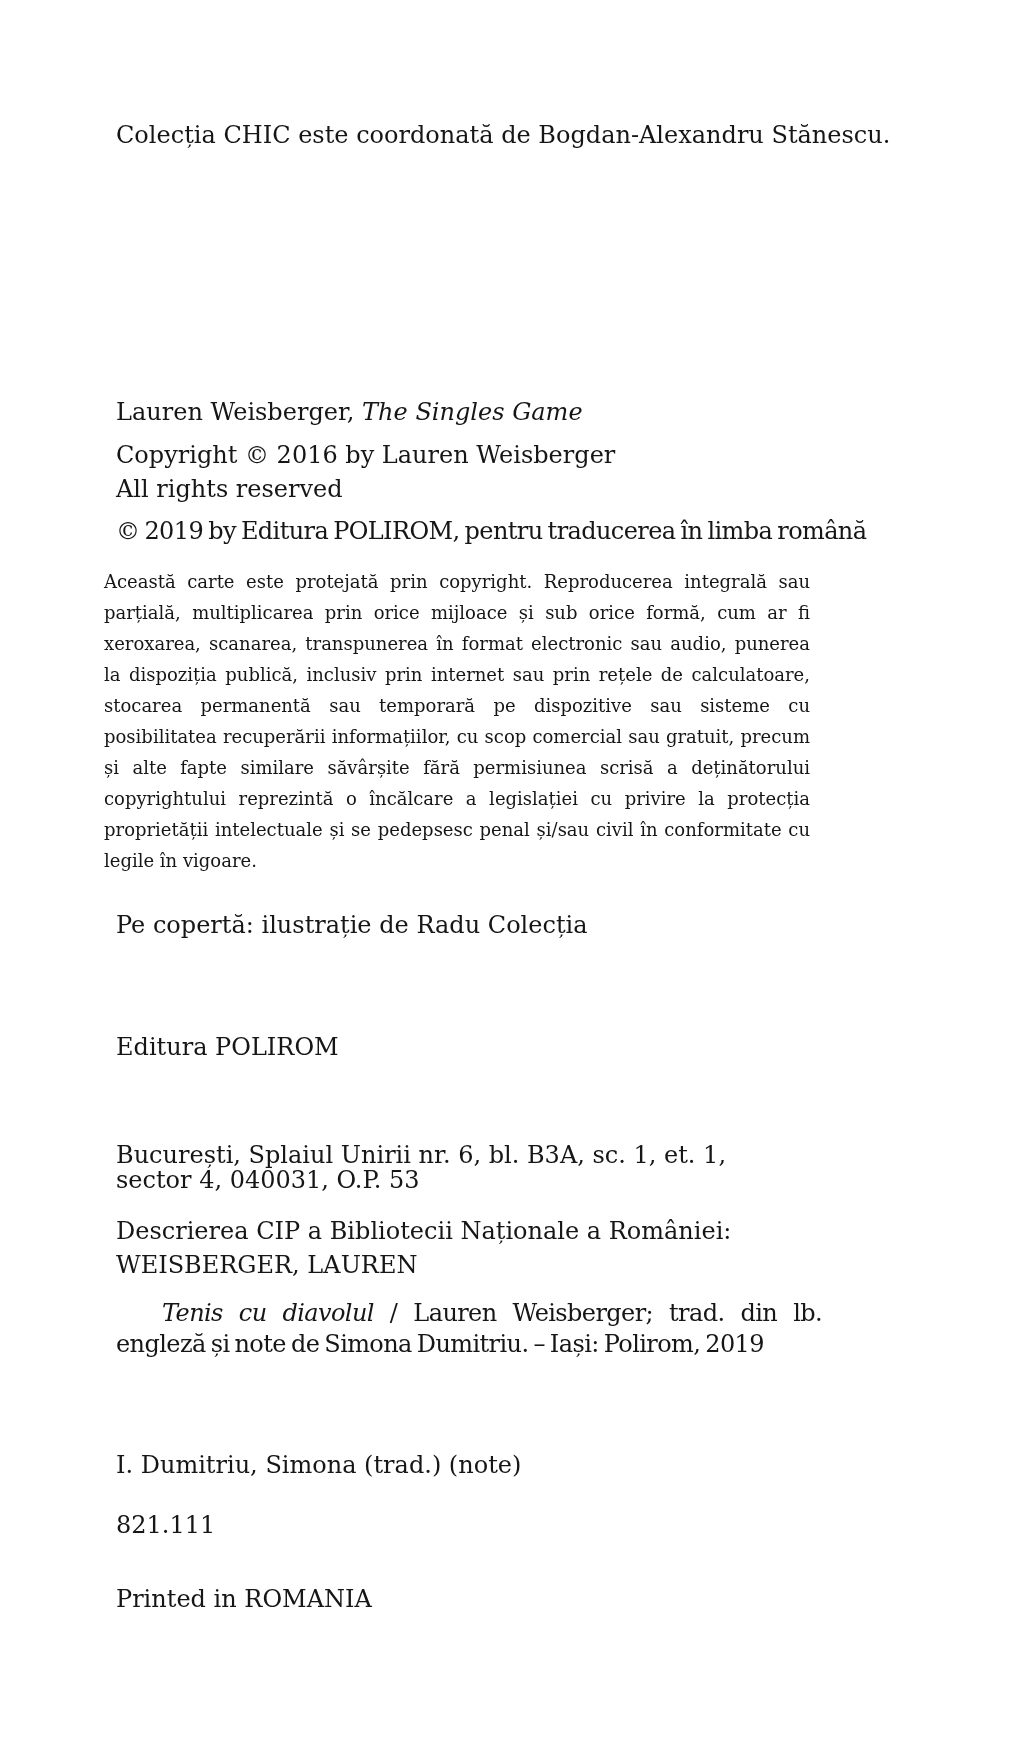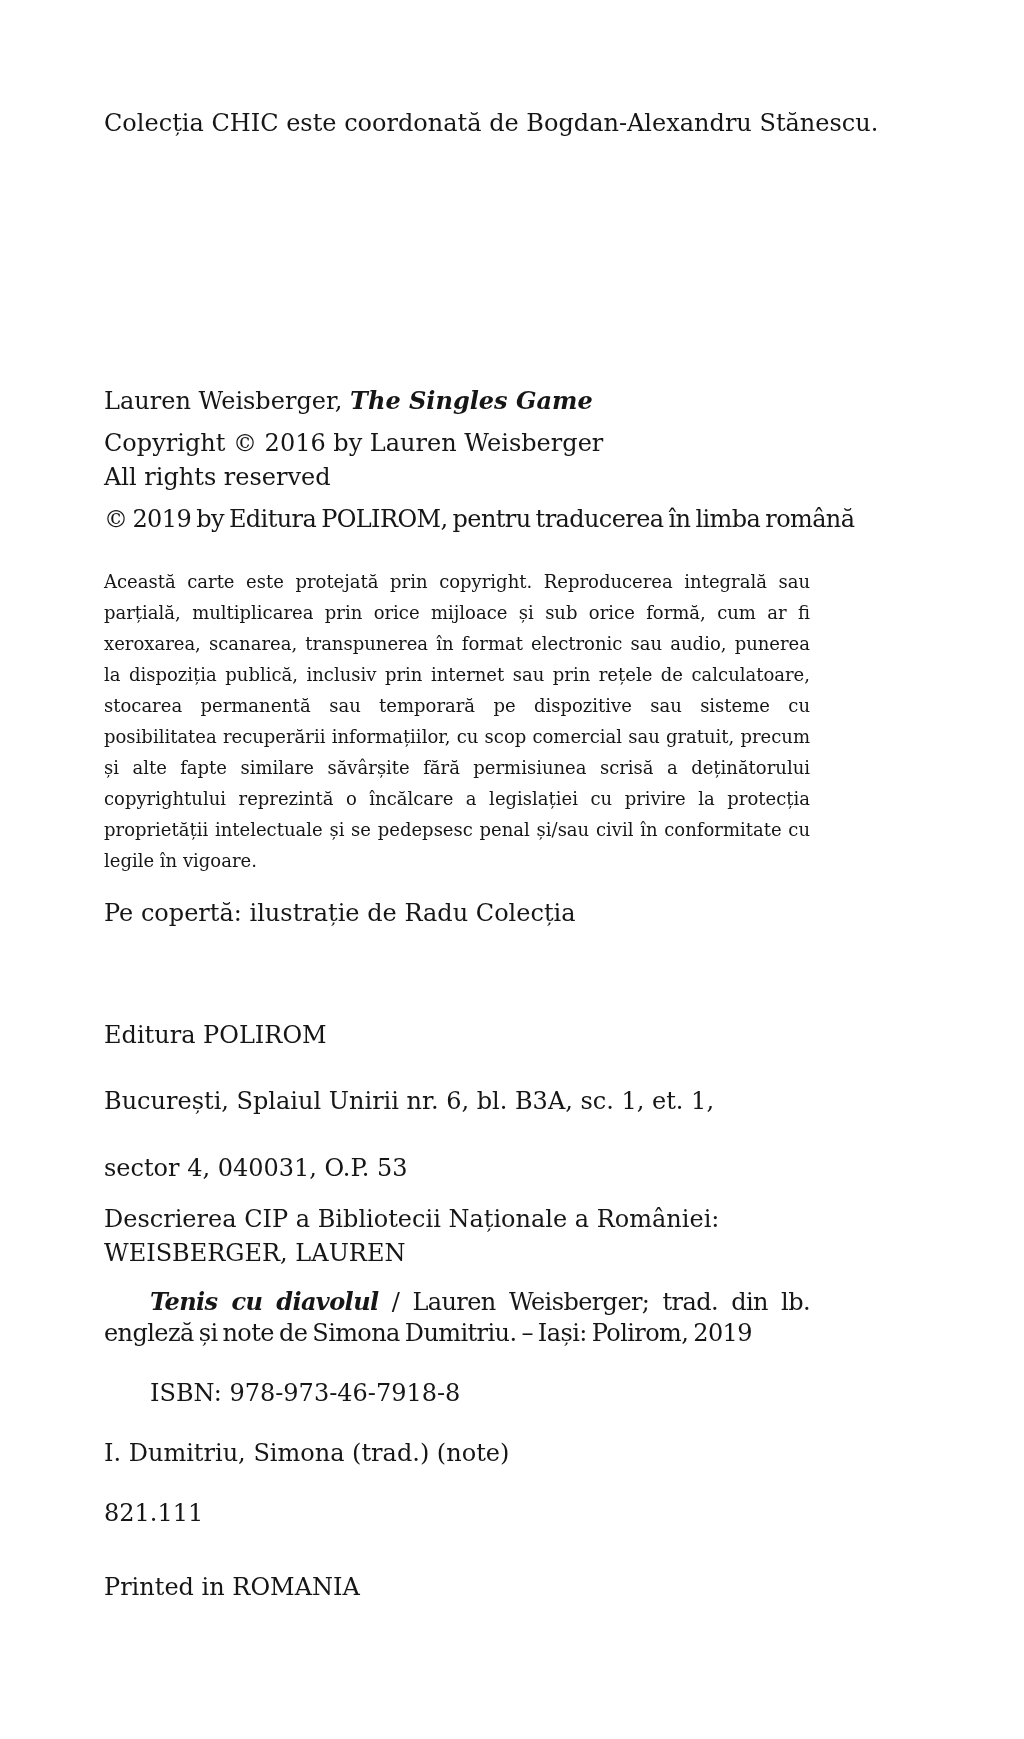--- a/index.html
+++ b/index.html
@@ -17,38 +17,38 @@
     position: relative;
     width: 1024px;
     height: 1739px;
     background: #ffffff;
     overflow: hidden;
   }
   .line {
     position: absolute;
     left: 104px;
     width: 706px;
-    margin: 0;
+    margin: 12px;
     font-size: 24px;
     line-height: 31px;
     white-space: nowrap;
   }
   .wrap {
     white-space: normal;
   }
   .para {
     position: absolute;
     left: 104px;
     width: 706px;
     margin: 0;
     font-size: 18px;
     line-height: 31px;
     text-align: justify;
   }
-  .it { font-style: italic; font-weight: bold; }
+  .it { font-style: italic; }
   .tight { letter-spacing: -0.6px; word-spacing: -2px; }
   .indent { text-indent: 46px; }
   .pad { padding-left: 46px; }
 </style>
 </head>
 <body>
 
 <div class="page">
 
   <p class="line" style="top:108px">Colecția CHIC este coordonată de Bogdan-Alexandru Stănescu.</p>
@@ -62,31 +62,30 @@
   <p class="line tight" style="top:504px">© 2019 by Editura POLIROM, pentru traducerea în limba română</p>
 
   <p class="para" style="top:566px">Această carte este protejată prin copyright. Reproducerea integrală sau parțială, multiplicarea prin orice mijloace și sub orice formă, cum ar fi xeroxarea, scanarea, transpunerea în format electronic sau audio, punerea la dispoziția publică, inclusiv prin internet sau prin rețele de calculatoare, stocarea permanentă sau temporară pe dispozitive sau sisteme cu posibilitatea recuperării informațiilor, cu scop comercial sau gratuit, precum și alte fapte similare săvârșite fără permisiunea scrisă a deținătorului copyrightului reprezintă o încălcare a legislației cu privire la protecția proprietății intelectuale și se pedepsesc penal și/sau civil în conformitate cu legile în vigoare.</p>
 
   <p class="line" style="top:898px">Pe copertă: ilustrație de Radu Colecția</p>
 
 
   <p class="line" style="top:1020px">Editura POLIROM</p>
 
 
-  <p class="line" style="top:1086px">București, Splaiul Unirii nr. 6, bl. B3A, sc. 1, et. 1,</p>
+  <p class="line" style="top:1128px">București, Splaiul Unirii nr. 6, bl. B3A, sc. 1, et. 1,</p>
 
   <p class="line" style="top:1153px">sector 4, 040031, O.P. 53</p>
 
   <p class="line" style="top:1204px">Descrierea CIP a Bibliotecii Naționale a României:</p>
 
   <p class="line" style="top:1238px">WEISBERGER, LAUREN</p>
 
   <p class="line wrap indent tight" style="top:1286px; text-align:justify"><span class="it">Tenis cu diavolul</span><span> / Lauren Weisberger; trad. din lb. engleză și note de Simona Dumitriu. – Iași: Polirom, 2019</span></p>
 
-  <p class="line pad" style="top:1378px">ISBN: 978-973-46-7918-8</p>
 
   <p class="line" style="top:1438px">I. Dumitriu, Simona (trad.) (note)</p>
 
   <p class="line" style="top:1498px">821.111</p>
 
   <p class="line" style="top:1572px">Printed in ROMANIA</p>
 
 </div>
 
 </body></html>

